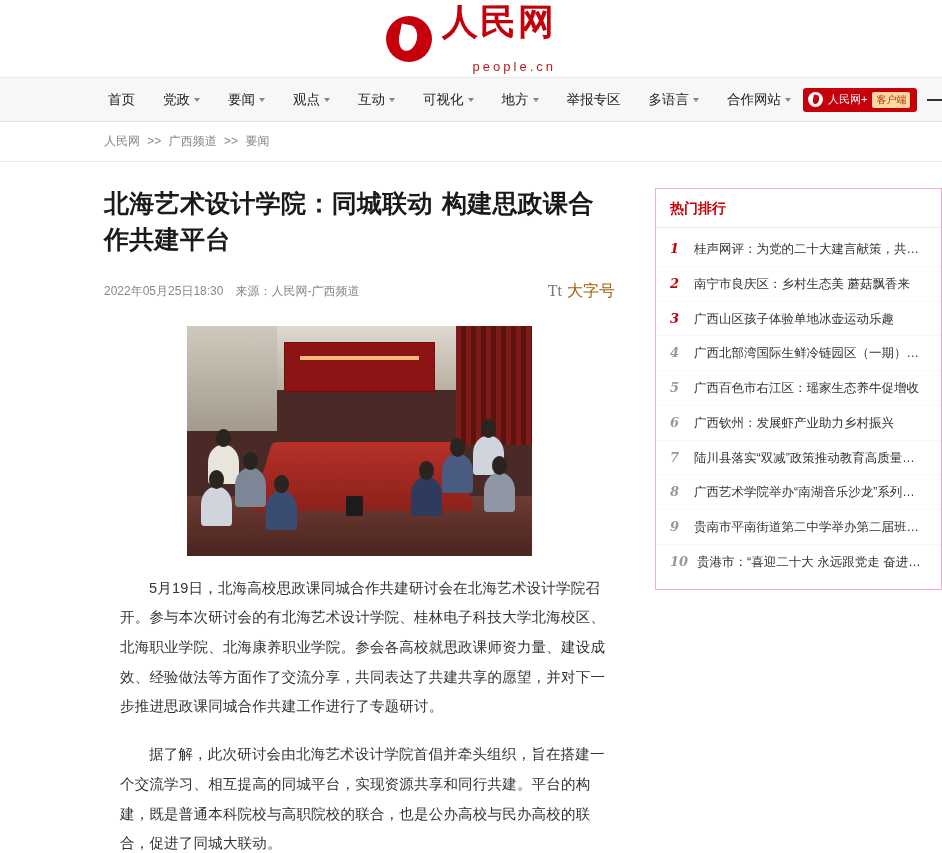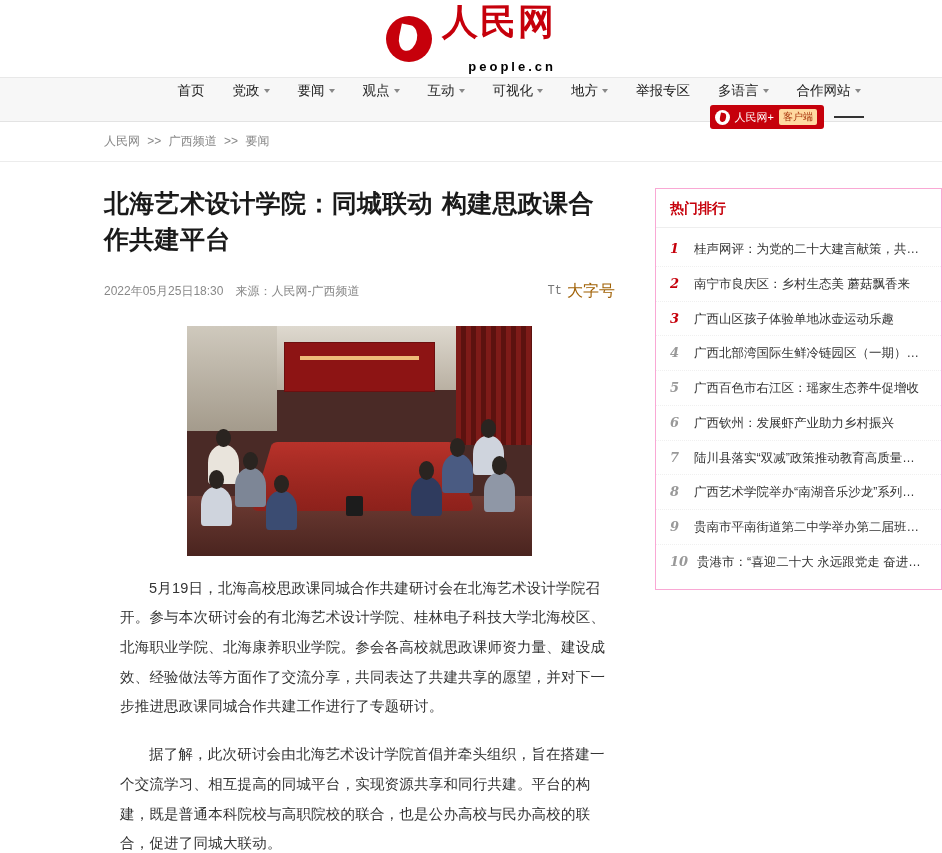--- a/index.html
+++ b/index.html
@@ -43,37 +43,35 @@
   }
   .logo-text { line-height: 1; }
   .logo-cn {
     color: #c6000b;
     font-size: 36px;
     font-weight: bold;
     letter-spacing: 2px;
     font-family: "DejaVu Sans", sans-serif;
   }
   .logo-en {
-    color: #000000;
+    color: #b91c1c;
     font-size: 13px;
     letter-spacing: 3px;
     text-align: right;
     margin-top: 20px;
-    font-weight: bold;
   }
 
   
   .nav-bar {
     height: 44px;
     background: #f7f7f7;
     border-bottom: 1px solid #e3e3e3;
     display: flex;
     align-items: center;
     padding: 0 0 0 96px;
-    flex-direction: column;
   }
   .nav-items { display: flex; align-items: center; gap: 4px; }
   .nav-item {
     font-size: 13.5px;
     color: #222;
     padding: 4px 12px;
     cursor: pointer;
     white-space: nowrap;
   }
   .caret {
@@ -168,22 +166,22 @@
     display: flex;
     align-items: center;
     font-size: 12px;
     color: #888;
     border-bottom: 0;
     padding-bottom: 6px;
   }
   .meta-left { display: flex; gap: 12px; }
   .meta-right { margin-left: auto; display: flex; align-items: center; gap: 5px; cursor: pointer; }
   .tt-icon {
-    font-size: 12px; color: #777;
-    font-family: Liberation Mono, monospace;
+    font-size: 16px; color: #777;
+    font-family: Liberation Serif, serif;
   }
   .font-size-label { color: #a16207; font-size: 16px; }
 
   .figure { margin: 18px 0 0 0; text-align: center; }
   .photo {
     width: 345px; height: 230px;
     margin: 0 auto;
     position: relative;
     overflow: hidden;
     background: #4a2a26;

